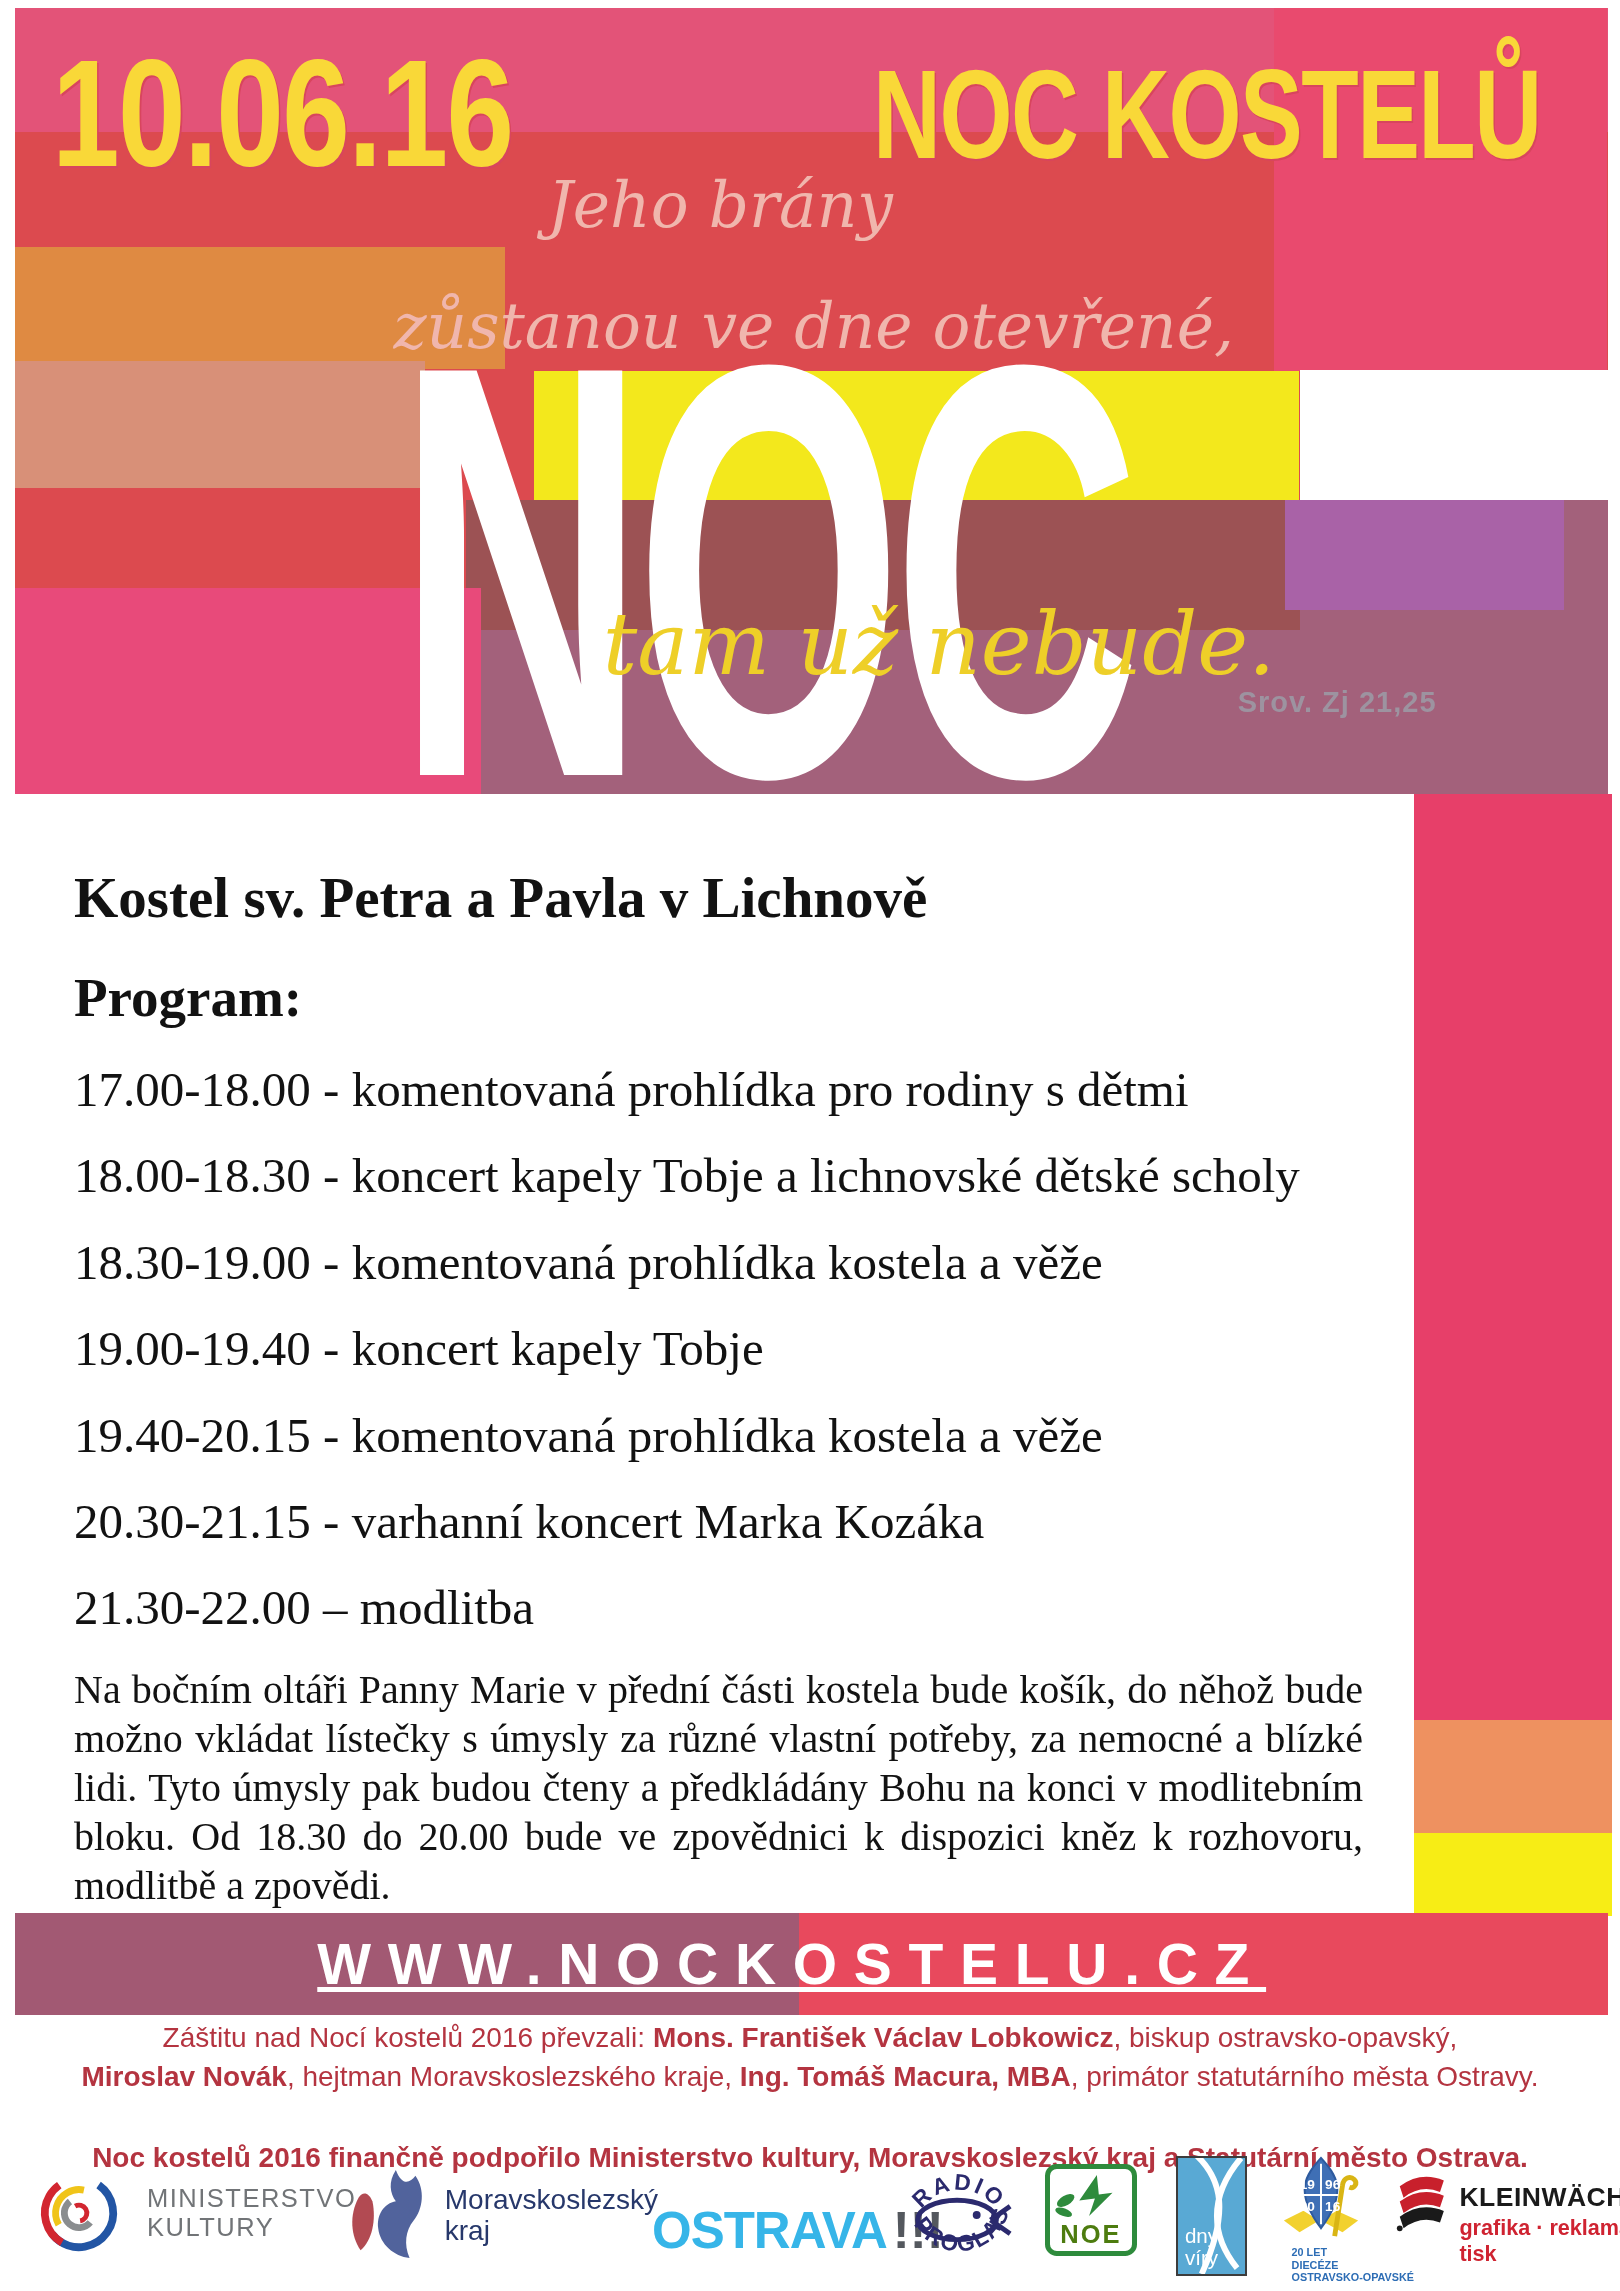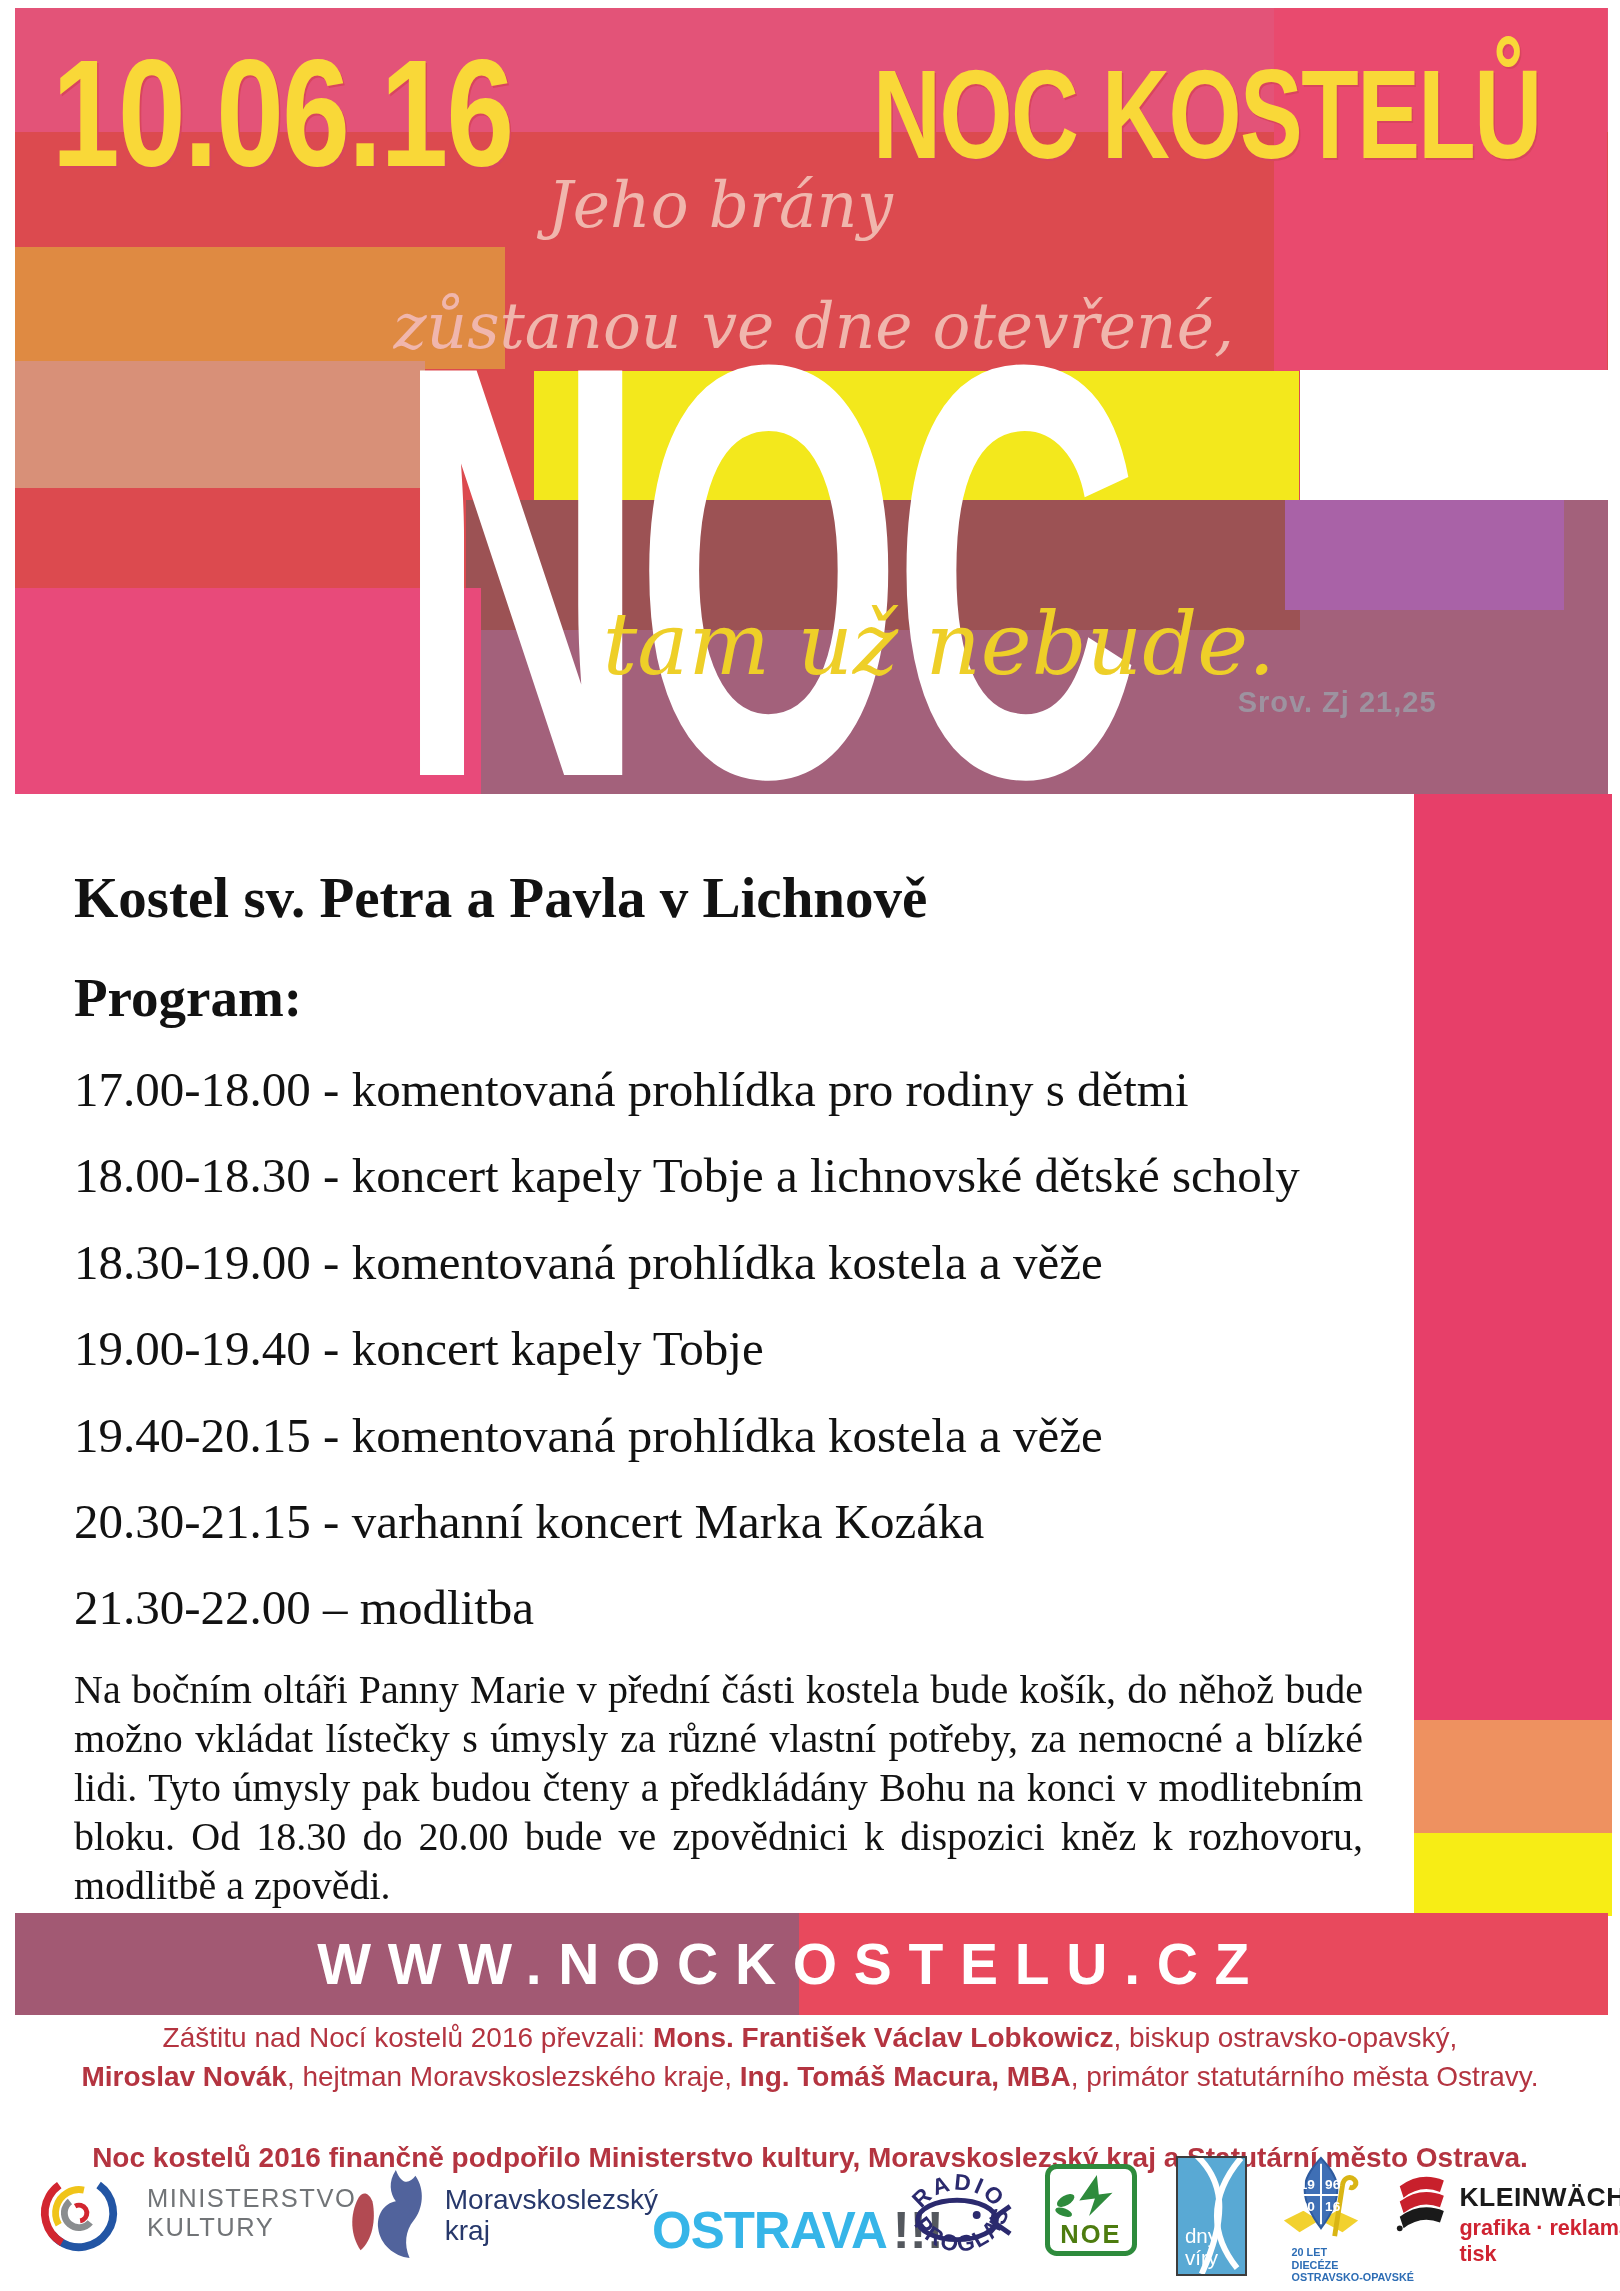--- a/index.html
+++ b/index.html
@@ -50,21 +50,21 @@
   .church-title{font-size:57px;font-weight:700;line-height:69px;margin:0 0 33px 0;}
   .program-label{font-size:55px;font-weight:700;line-height:66px;margin:0 0 29px 0;}
   .program-item{font-size:49px;line-height:59px;margin:0 0 27.4px 0;}
   .note-par{font-size:40px;line-height:49px;text-align:justify;margin:17.6px 0 0 0;}
 
   
   #wwwbar{left:14.7px;top:1913px;width:1593px;height:102px;background:#e8495d;}
   .www-left{left:0;top:0;width:784px;height:102px;background:#a25973;}
   .www-text{left:0;top:0;width:100%;height:102px;display:flex;align-items:center;
       justify-content:center;color:#ffffff;font-size:57px;font-weight:700;
-      letter-spacing:16.7px;padding-right:39px;box-sizing:border-box;}
+      letter-spacing:16.7px;padding-right:39px;box-sizing:border-box;text-decoration:underline;}
 
   
   .foot-line{left:0;width:1620px;text-align:center;color:#b43440;font-size:28px;
       line-height:33px;}
   .foot-line b{font-weight:700;margin-top:20px;}
   .foot-1{top:2021px;}
   .foot-2{top:2060px;}
   .foot-3{top:2141px;font-weight:700;}
 
   

